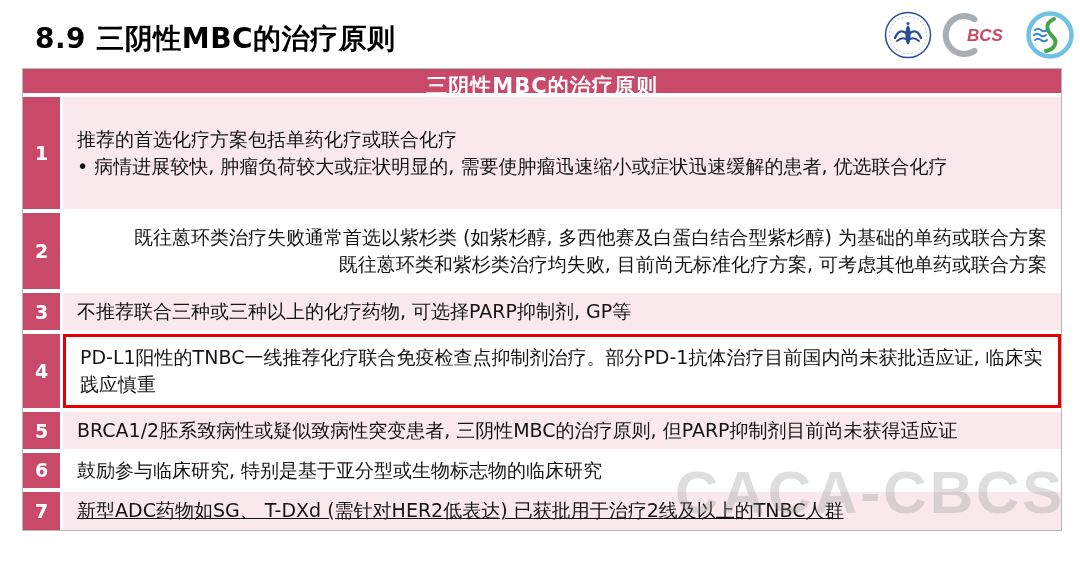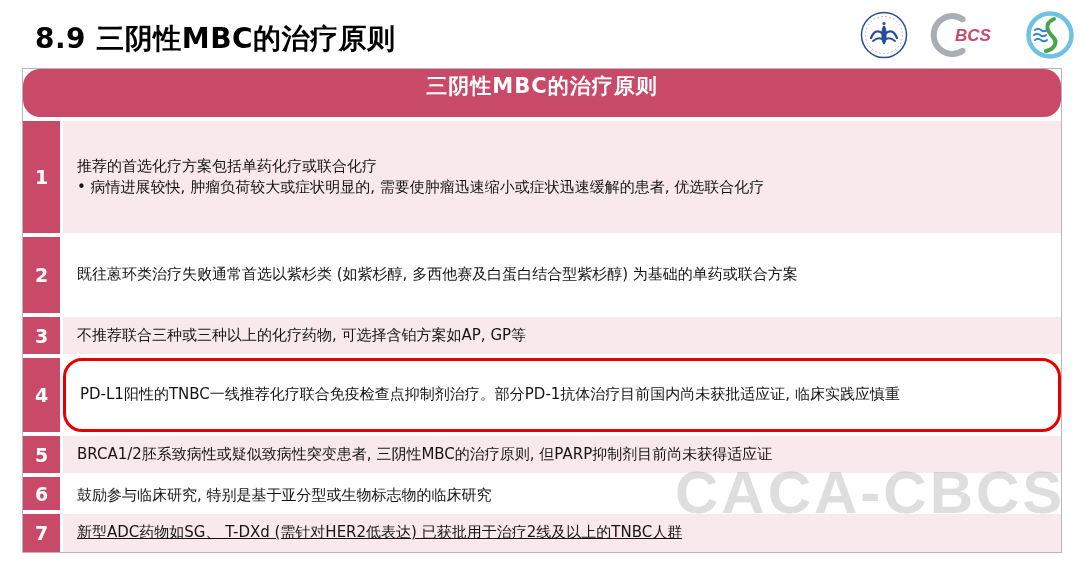--- a/index.html
+++ b/index.html
@@ -4,47 +4,47 @@
 <style>
   html,body{margin:0;padding:0;background:#fff;}
   .slide{
     position:relative;width:1080px;height:566px;background:#ffffff;
     font-family:"DejaVu Sans","Liberation Sans",sans-serif;overflow:hidden;
   }
   .page-title{
     position:absolute;left:35px;top:20px;font-size:28px;font-weight:bold;
     color:#000;letter-spacing:0.5px;
   }
-  .logos{position:absolute;top:11px;right:6px;display:flex;align-items:center;gap:22px;}
+  .logos{position:absolute;top:11px;right:6px;display:flex;align-items:center;gap:10px;}
   .logo{display:block;}
   .principles-table{
     position:absolute;left:22px;top:68px;width:1040px;
     border:1px solid #b7b7b7;background:#fff;
     display:flex;flex-direction:column;gap:4px;box-sizing:border-box;
   }
   .thead{
     background:#C94A68;color:#fff;font-weight:bold;font-size:21px;
-    text-align:center;height:48px;line-height:35px;letter-spacing:1px;border-radius:17px;
+    text-align:center;height:24px;line-height:35px;letter-spacing:1px;
   }
   .trow{display:flex;gap:3px;}
   .num-cell{
     flex:0 0 37px;background:#C94A68;color:#fff;font-weight:bold;font-size:19px;
     display:flex;align-items:center;justify-content:center;
   }
   .content-cell{
-    flex:1;padding:4px 14px;font-size:15px;line-height:1.42;color:#141414;
+    flex:1;padding:4px 14px;font-size:19px;line-height:1.42;color:#141414;
     display:flex;flex-direction:column;justify-content:center;box-sizing:border-box;
   }
   .trow.pink .content-cell{background:#F9E9ED;}
   .trow.white .content-cell{background:#ffffff;}
   .trow.hl .content-cell{border:3px solid #E80000;}
   .r1 .content-cell{min-height:112px;}
-  .r2 .content-cell{min-height:76px;}
+  .r2 .content-cell{min-height:76px;text-align:right;}
   .r3 .content-cell{min-height:37px;}
-  .r4 .content-cell{min-height:74px;border-radius:19px;}
+  .r4 .content-cell{min-height:74px;}
   .r5 .content-cell{min-height:37px;}
   .r6 .content-cell{min-height:33px;justify-content:flex-end;}
   .r7 .content-cell{min-height:38px;text-decoration:underline;}
   .watermark{
     position:absolute;left:632px;top:458px;font-size:60px;font-weight:bold;
     color:rgba(135,135,135,0.28);letter-spacing:3px;z-index:5;pointer-events:none;
     font-family:"Liberation Sans","DejaVu Sans",sans-serif;
     margin-left:43px;
   }
 </style>
@@ -87,27 +87,28 @@
       <div class="content-cell">
         <div>推荐的首选化疗方案包括单药化疗或联合化疗</div>
         <div>• 病情进展较快, 肿瘤负荷较大或症状明显的, 需要使肿瘤迅速缩小或症状迅速缓解的患者, 优选联合化疗</div>
       </div>
     </div>
 
     <div class="trow r2 white">
       <div class="num-cell">2</div>
       <div class="content-cell">
         <div>既往蒽环类治疗失败通常首选以紫杉类 (如紫杉醇, 多西他赛及白蛋白结合型紫杉醇) 为基础的单药或联合方案</div>
+        <div>既往蒽环类和紫杉类治疗均失败, 目前尚无标准化疗方案, 可考虑其他单药或联合方案</div>
       </div>
     </div>
 
     <div class="trow r3 pink">
       <div class="num-cell">3</div>
       <div class="content-cell">
-        <div>不推荐联合三种或三种以上的化疗药物, 可选择含铂方案如AP, GP等</div>
+        <div>不推荐联合三种或三种以上的化疗药物, 可选择PARP抑制剂, GP等</div>
       </div>
     </div>
 
     <div class="trow r4 white hl">
       <div class="num-cell">4</div>
       <div class="content-cell">
         <div>PD-L1阳性的TNBC一线推荐化疗联合免疫检查点抑制剂治疗。部分PD-1抗体治疗目前国内尚未获批适应证, 临床实践应慎重</div>
       </div>
     </div>
 

